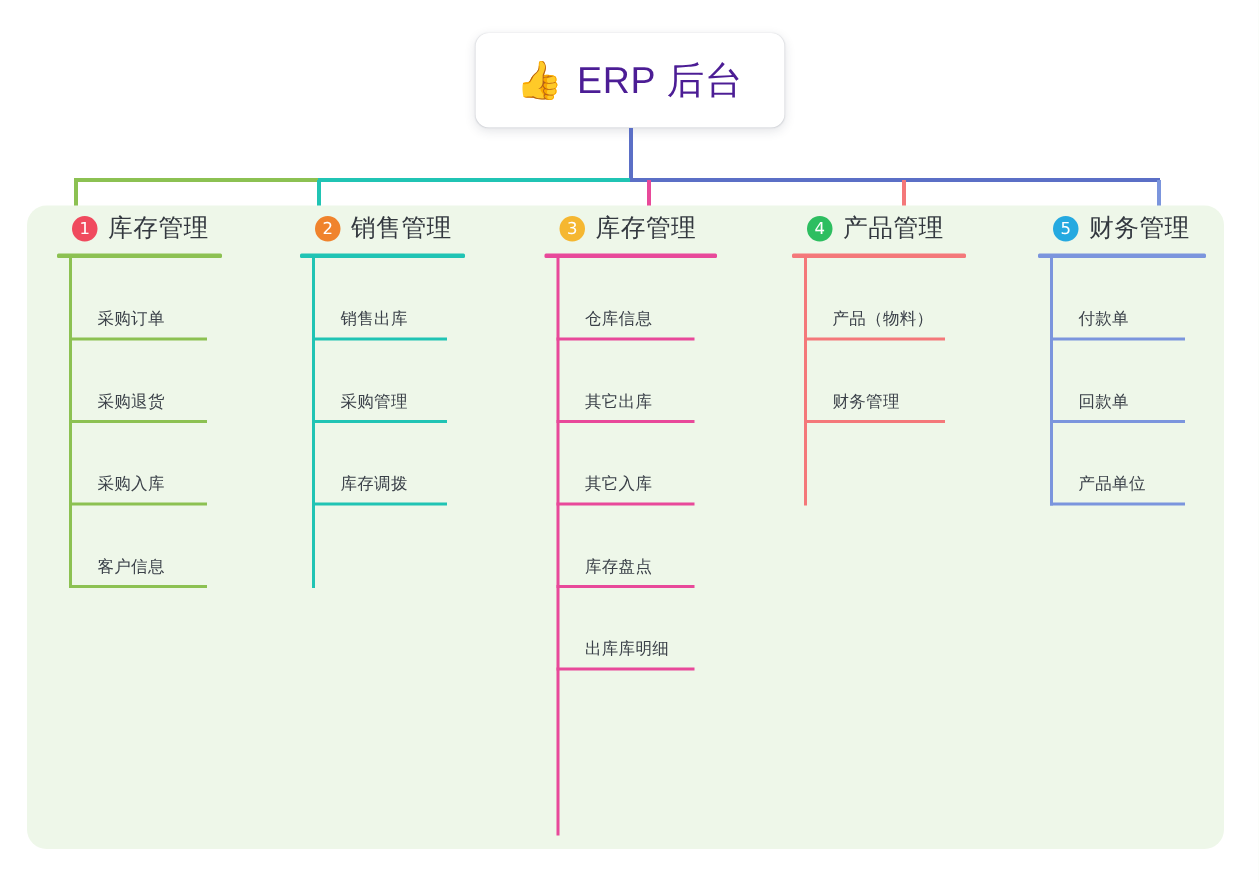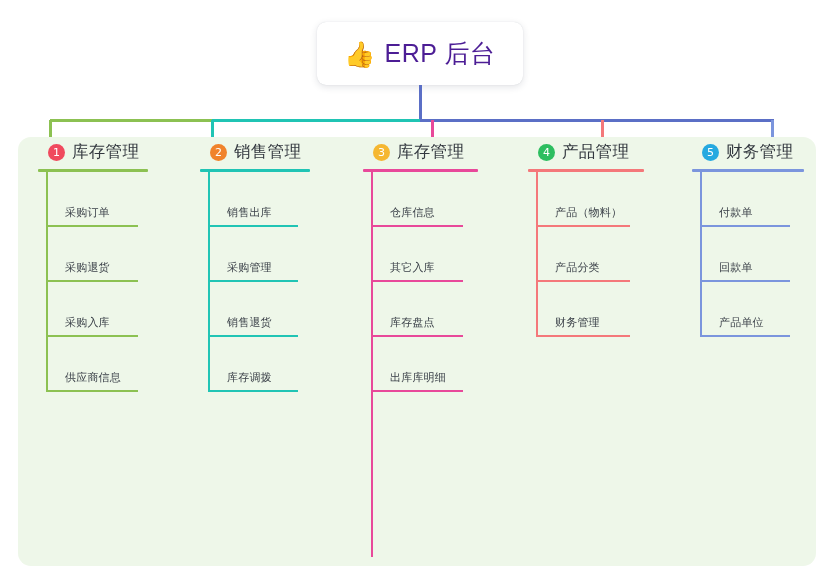--- a/index.html
+++ b/index.html
@@ -183,21 +183,21 @@
         </div>
         <div class="leaf">
           <span class="leaf-label">采购退货</span>
           <div class="leaf-stub" style="width: 92px; background: rgb(140, 193, 82);"></div>
         </div>
         <div class="leaf">
           <span class="leaf-label">采购入库</span>
           <div class="leaf-stub" style="width: 92px; background: rgb(140, 193, 82);"></div>
         </div>
         <div class="leaf">
-          <span class="leaf-label">供应商信息</span>
+          <span class="leaf-label">客户信息</span>
           <div class="leaf-stub" style="width: 92px; background: rgb(140, 193, 82);"></div>
         </div>
       </div>
     </div>
     <div class="column" style="left: 200px;">
       <div class="col-head">
         <span class="badge" style="background: rgb(240, 131, 44);">2</span>
         <span class="col-title">销售管理</span>
       </div>
       <div class="col-rule" style="width: 110px; background: rgb(32, 196, 180);"></div>
@@ -205,42 +205,42 @@
         <div class="leaf-spine" style="background: rgb(32, 196, 180); height: 220px;"></div>
         <div class="leaf">
           <span class="leaf-label">销售出库</span>
           <div class="leaf-stub" style="width: 90px; background: rgb(32, 196, 180);"></div>
         </div>
         <div class="leaf">
           <span class="leaf-label">采购管理</span>
           <div class="leaf-stub" style="width: 90px; background: rgb(32, 196, 180);"></div>
         </div>
         <div class="leaf">
-          <span class="leaf-label">销售退货</span>
-          <div class="leaf-stub" style="width: 90px; background: rgb(32, 196, 180);"></div>
-        </div>
-        <div class="leaf">
           <span class="leaf-label">库存调拨</span>
           <div class="leaf-stub" style="width: 90px; background: rgb(32, 196, 180);"></div>
         </div>
       </div>
     </div>
     <div class="column" style="left: 363px;">
       <div class="col-head">
         <span class="badge" style="background: rgb(245, 183, 49);">3</span>
         <span class="col-title">库存管理</span>
       </div>
       <div class="col-rule" style="width: 115px; background: rgb(232, 73, 154);"></div>
       <div class="leaf-list">
         <div class="leaf-spine" style="background: rgb(232, 73, 154); height: 385px;"></div>
         <div class="leaf">
           <span class="leaf-label">仓库信息</span>
           <div class="leaf-stub" style="width: 92px; background: rgb(232, 73, 154);"></div>
         </div>
         <div class="leaf">
+          <span class="leaf-label">其它出库</span>
+          <div class="leaf-stub" style="width: 92px; background: rgb(232, 73, 154);"></div>
+        </div>
+        <div class="leaf">
           <span class="leaf-label">其它入库</span>
           <div class="leaf-stub" style="width: 92px; background: rgb(232, 73, 154);"></div>
         </div>
         <div class="leaf">
           <span class="leaf-label">库存盘点</span>
           <div class="leaf-stub" style="width: 92px; background: rgb(232, 73, 154);"></div>
         </div>
         <div class="leaf">
           <span class="leaf-label">出库库明细</span>
           <div class="leaf-stub" style="width: 92px; background: rgb(232, 73, 154);"></div>
@@ -253,24 +253,20 @@
         <span class="col-title">产品管理</span>
       </div>
       <div class="col-rule" style="width: 116px; background: rgb(244, 120, 122);"></div>
       <div class="leaf-list">
         <div class="leaf-spine" style="background: rgb(244, 120, 122); height: 165px;"></div>
         <div class="leaf">
           <span class="leaf-label">产品（物料）</span>
           <div class="leaf-stub" style="width: 94px; background: rgb(244, 120, 122);"></div>
         </div>
         <div class="leaf">
-          <span class="leaf-label">产品分类</span>
-          <div class="leaf-stub" style="width: 94px; background: rgb(244, 120, 122);"></div>
-        </div>
-        <div class="leaf">
           <span class="leaf-label">财务管理</span>
           <div class="leaf-stub" style="width: 94px; background: rgb(244, 120, 122);"></div>
         </div>
       </div>
     </div>
     <div class="column" style="left: 692px;">
       <div class="col-head">
         <span class="badge" style="background: rgb(37, 169, 224);">5</span>
         <span class="col-title">财务管理</span>
       </div>

